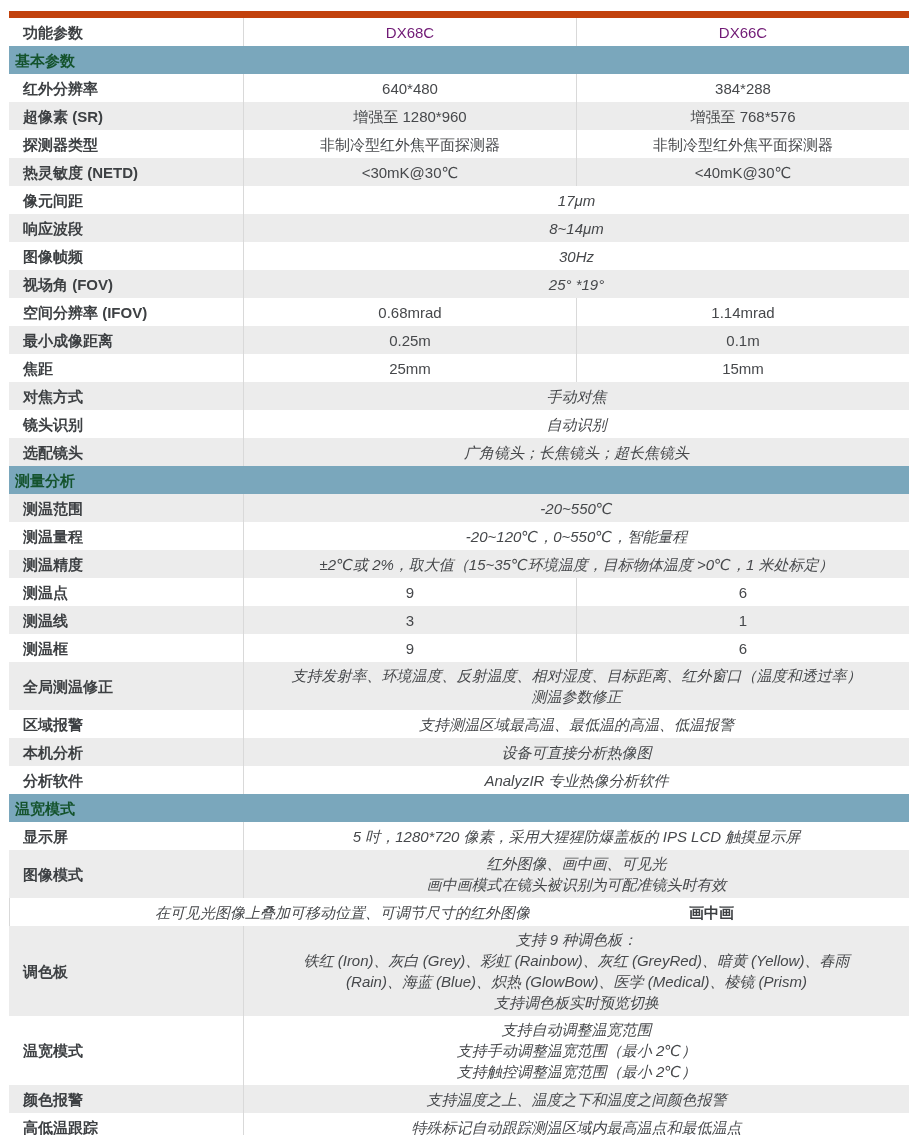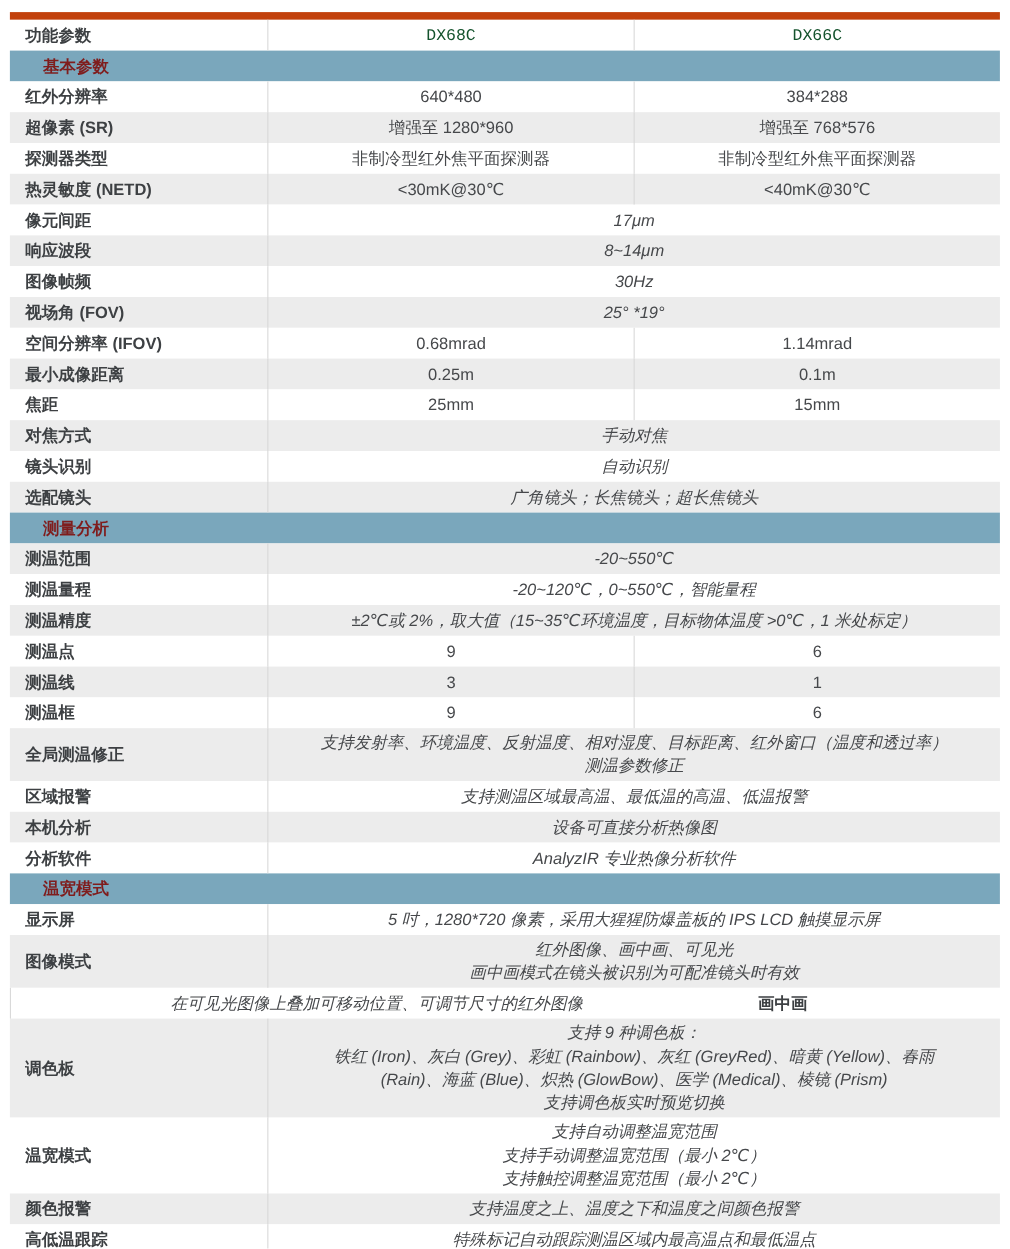--- a/index.html
+++ b/index.html
@@ -51,26 +51,26 @@
     flex: 0 0 37%;
     justify-content: center;
     text-align: center;
     border-left: 1px solid #d9d9d9;
   }
   .value-cell.last { flex: 1 1 37%; }
   .value-cell.span { flex: 1 1 74%; font-style: italic; }
   .value-cell .lines { width: 100%; text-align: center; }
   .section-cell {
     flex: 1 1 100%;
-    color: #7f1d1d;
+    color: #14532d;
     font-weight: 600;
-    padding-left: 30px;
+    padding-left: 6px;
     justify-content: flex-start;
   }
-  .header-row .value-cell { color: #14532d; font-family: Liberation Mono, monospace; }
+  .header-row .value-cell { color: #701a75; }
 </style>
 </head>
 <body>
 
 <div class="page">
   <div class="spec-table">
     <div class="trow header-row">
       <div class="cell label-cell">功能参数</div>
       <div class="cell value-cell">DX68C</div>
       <div class="cell value-cell last">DX66C</div>

